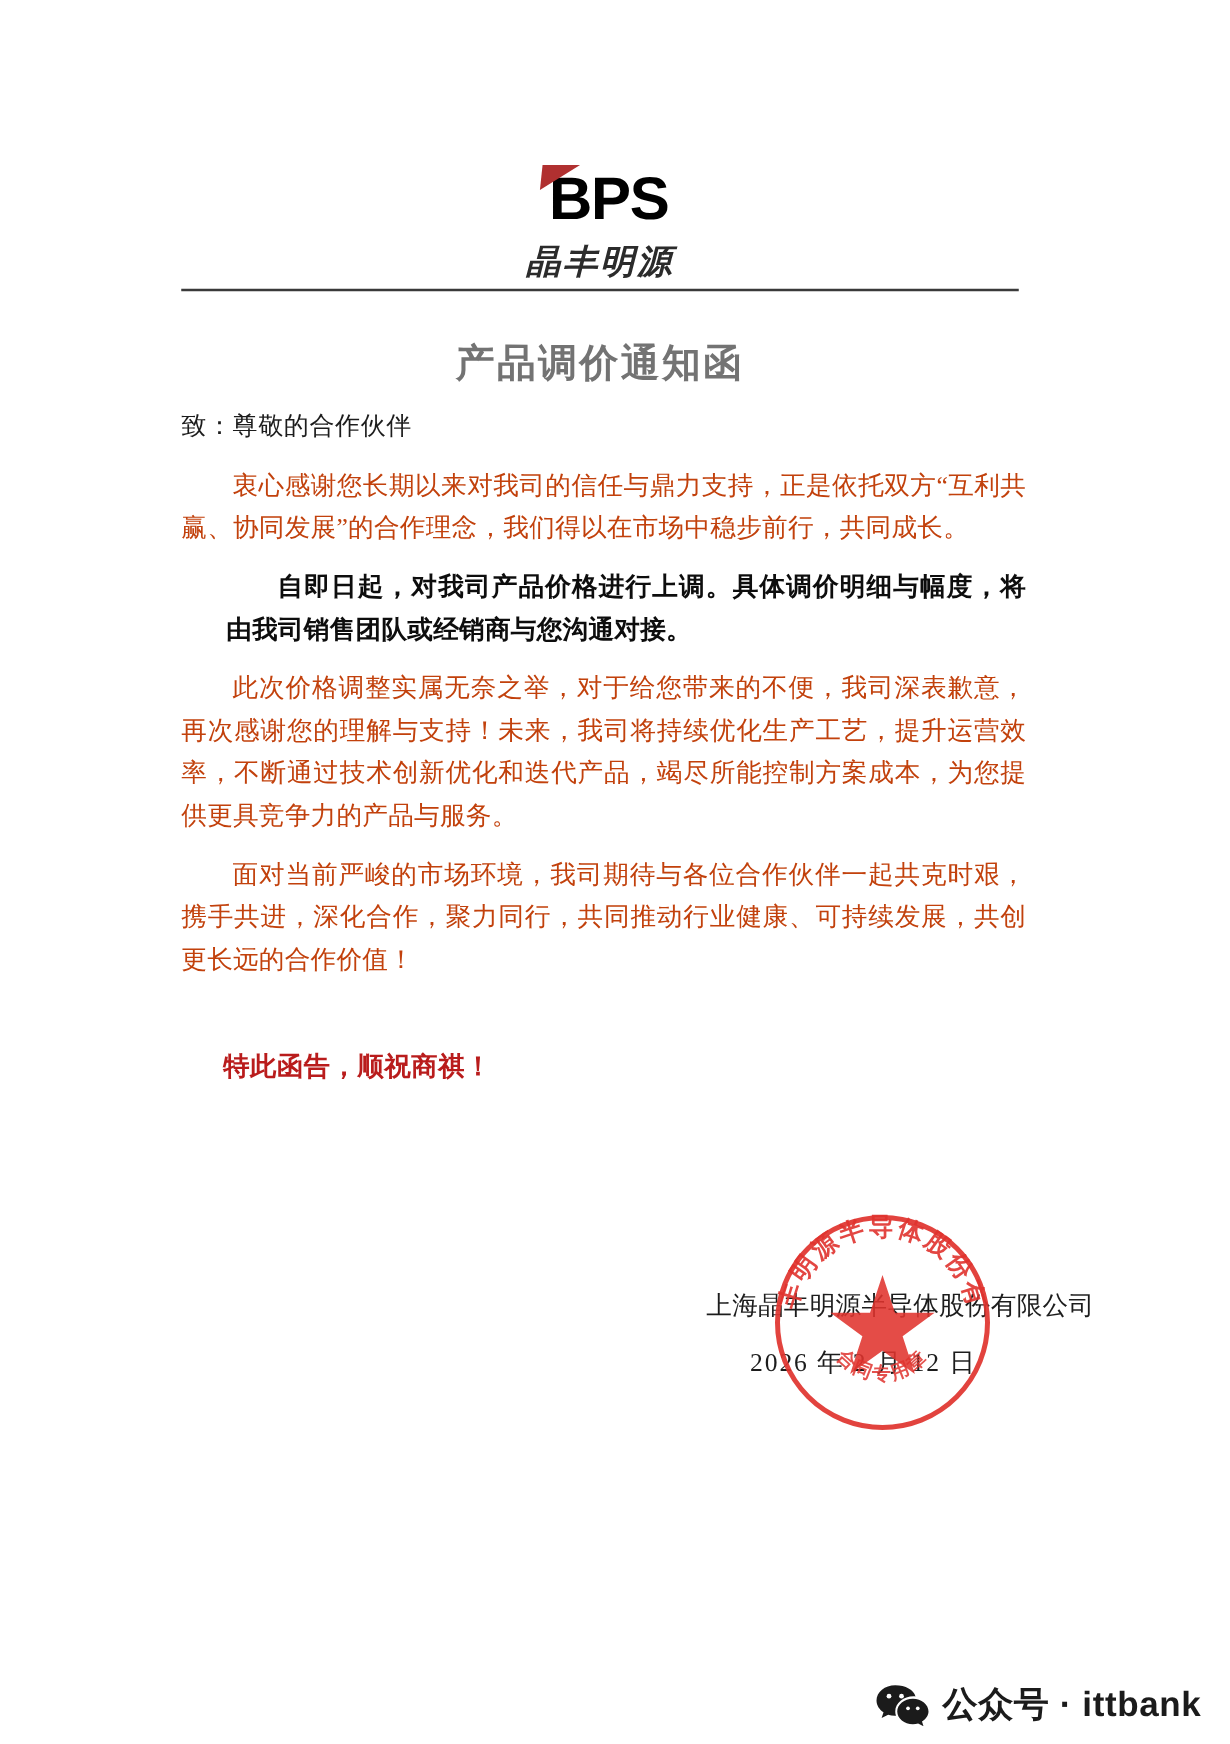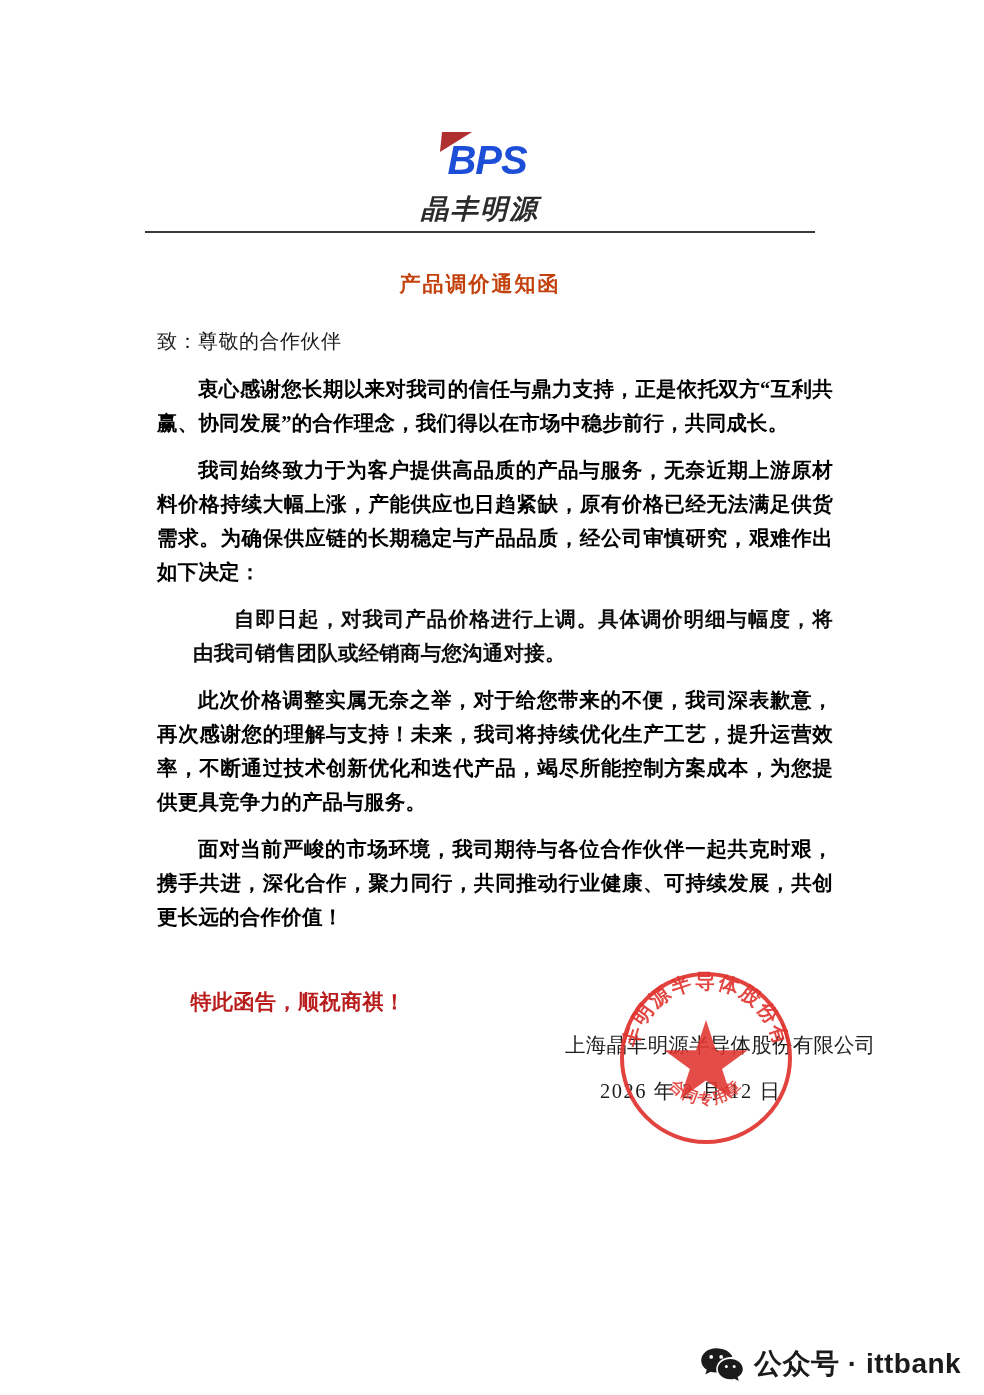--- a/index.html
+++ b/index.html
@@ -41,25 +41,24 @@
     transform: translateX(-50%);
     width: 210px;
     height: 100px;
     text-align: center;
   }
   .logo-bps {
     position: relative;
     display: inline-block;
     font-family: "Liberation Sans", "DejaVu Sans", sans-serif;
     font-weight: 700;
-    font-style: italic;
-    font-size: 40px;
+    font-size: 48px;
     line-height: 64px;
     letter-spacing: -1px;
-    color: #1d4ed8;
+    color: #000000;
     padding-left: 14px;
   }
   .logo-accent {
     position: absolute;
     left: 8px;
     top: 4px;
     width: 0;
     height: 0;
     border-left: 30px solid #b03030;
     border-bottom: 20px solid transparent;
@@ -87,49 +86,48 @@
 
   
   .doc-title {
     position: absolute;
     left: 145px;
     top: 270px;
     width: 670px;
     text-align: center;
     font-family: "Liberation Serif", "DejaVu Serif", serif;
     font-weight: 700;
-    font-size: 21px;
+    font-size: 31px;
     letter-spacing: 2px;
-    color: #c2410c;
+    color: #737373;
   }
 
   
   .body-wrap {
     position: absolute;
-    left: 157px;
+    left: 145px;
     top: 326px;
     width: 676px;
   }
   .salutation {
     font-size: 20px;
     line-height: 30px;
     color: #1c1c1c;
     margin: 0 0 16px 0;
     letter-spacing: 0.5px;
   }
   p.para {
     margin: 0 0 13px 0;
     font-size: 20.5px;
     line-height: 34px;
     text-align: justify;
     text-justify: inter-ideograph;
     text-indent: 2em;
     letter-spacing: 0.2px;
-    color: #000000;
-    font-weight: bold;
+    color: #c2410c;
   }
   p.para.bold {
     font-weight: 700;
     color: #0d0d0d;
     margin-left: 36px;
   }
   .closing {
     margin: 52px 0 0 0;
     font-size: 21px;
     font-weight: 700;
@@ -210,21 +208,20 @@
     </div>
   </div>
   <div class="header-rule"></div>
 
   <div class="doc-title">产品调价通知函</div>
 
   <div class="body-wrap">
     <div class="salutation">致：尊敬的合作伙伴</div>
 
     <p class="para">衷心感谢您长期以来对我司的信任与鼎力支持，正是依托双方“互利共赢、协同发展”的合作理念，我们得以在市场中稳步前行，共同成长。</p>
-    <p class="para">我司始终致力于为客户提供高品质的产品与服务，无奈近期上游原材料价格持续大幅上涨，产能供应也日趋紧缺，原有价格已经无法满足供货需求。为确保供应链的长期稳定与产品品质，经公司审慎研究，艰难作出如下决定：</p>
     <p class="para bold">自即日起，对我司产品价格进行上调。具体调价明细与幅度，将由我司销售团队或经销商与您沟通对接。</p>
     <p class="para">此次价格调整实属无奈之举，对于给您带来的不便，我司深表歉意，再次感谢您的理解与支持！未来，我司将持续优化生产工艺，提升运营效率，不断通过技术创新优化和迭代产品，竭尽所能控制方案成本，为您提供更具竞争力的产品与服务。</p>
     <p class="para">面对当前严峻的市场环境，我司期待与各位合作伙伴一起共克时艰，携手共进，深化合作，聚力同行，共同推动行业健康、可持续发展，共创更长远的合作价值！</p>
 
     <div class="closing">特此函告，顺祝商祺！</div>
   </div>
 
   <div class="signature">
     <div class="sig-company">上海晶丰明源半导体股份有限公司</div>
     <div class="sig-date">2026 年 2 月 12 日</div>

